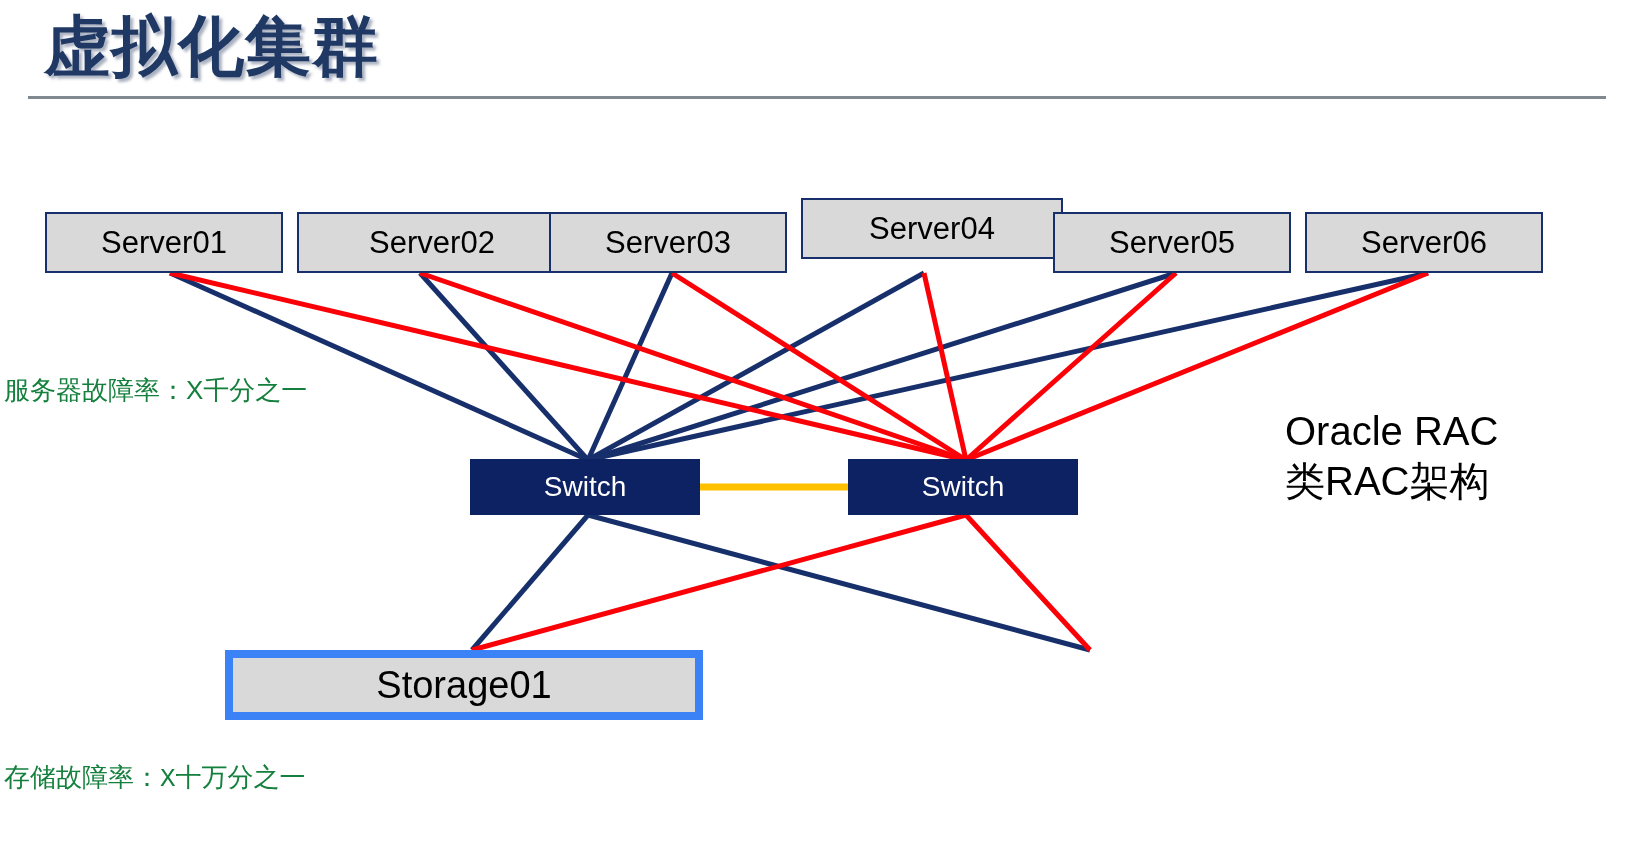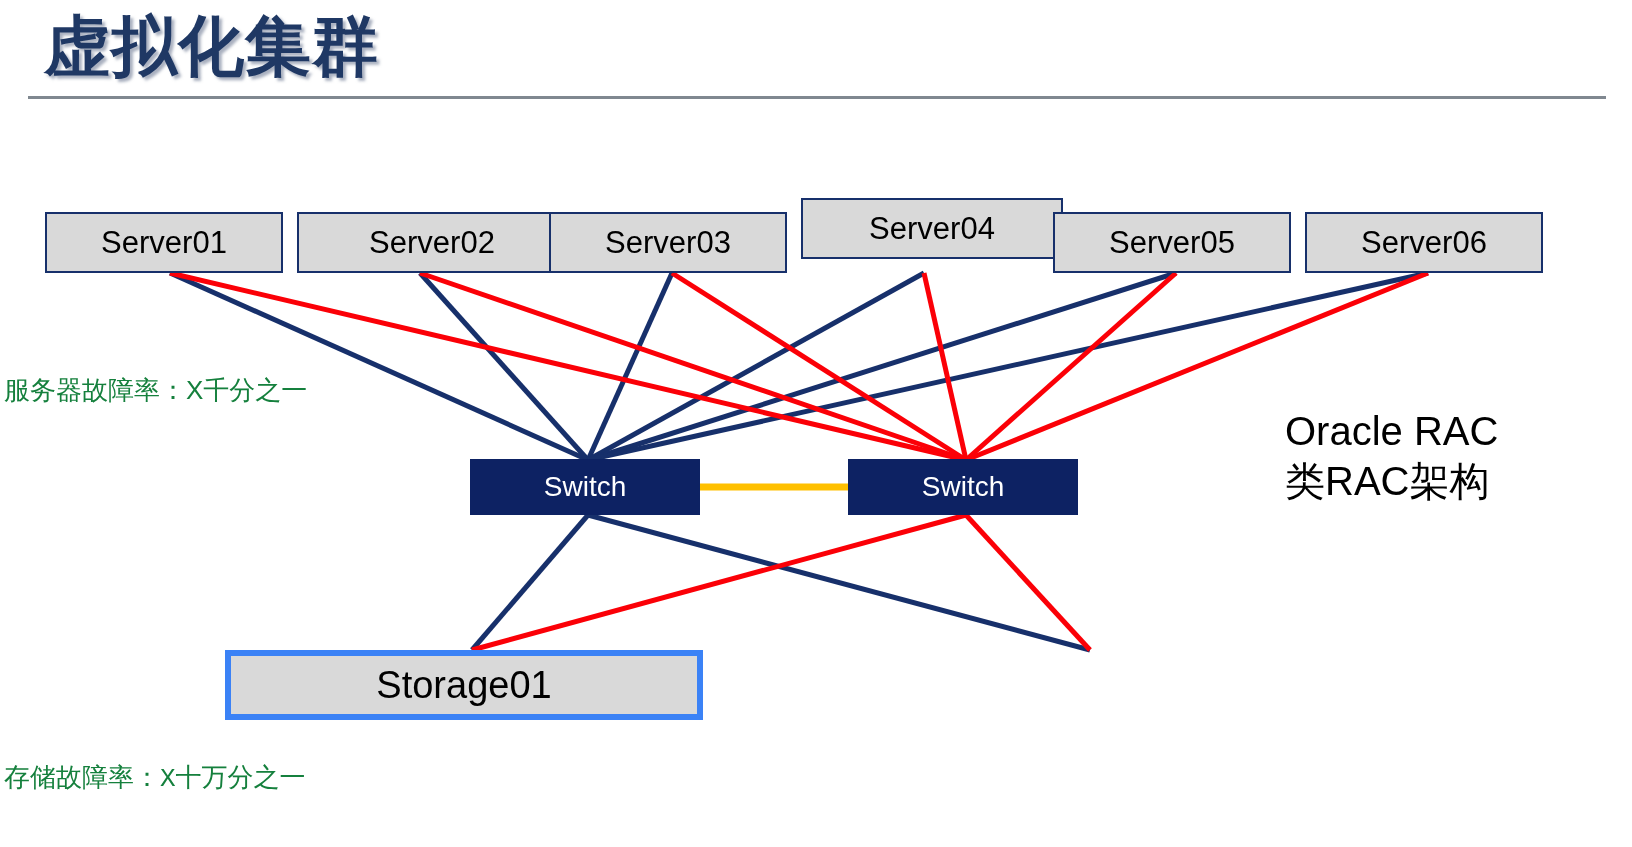--- a/index.html
+++ b/index.html
@@ -48,21 +48,21 @@
   .server-box {
     background: #d9d9d9;
     border: 2px solid #17306b;
     color: #000000;
     font-size: 31px;
     top: 212px;
     height: 61px;
   }
   .storage-box {
     background: #d9d9d9;
-    border: 6px solid #3b82f6;
+    border: 8px solid #3b82f6;
     color: #000000;
     font-size: 38px;
     top: 650px;
     height: 70px;
   }
   .switch-box {
     background: #0d2263;
     color: #ffffff;
     font-size: 28px;
     top: 459px;

